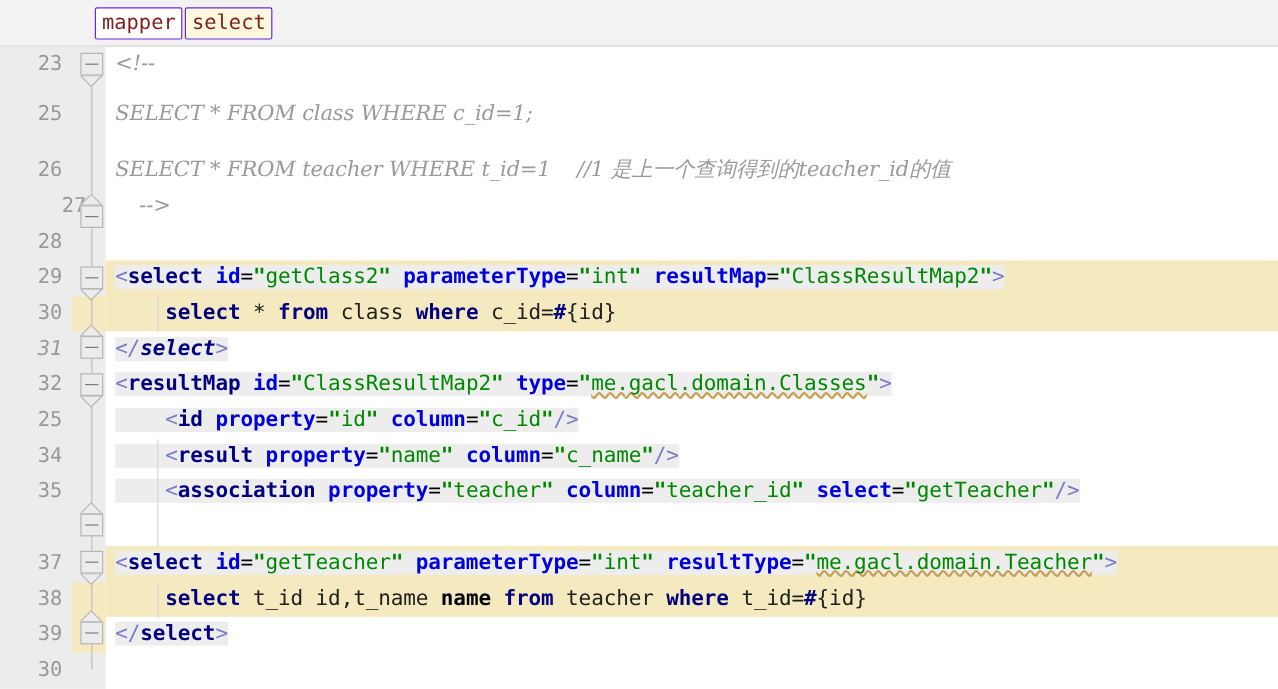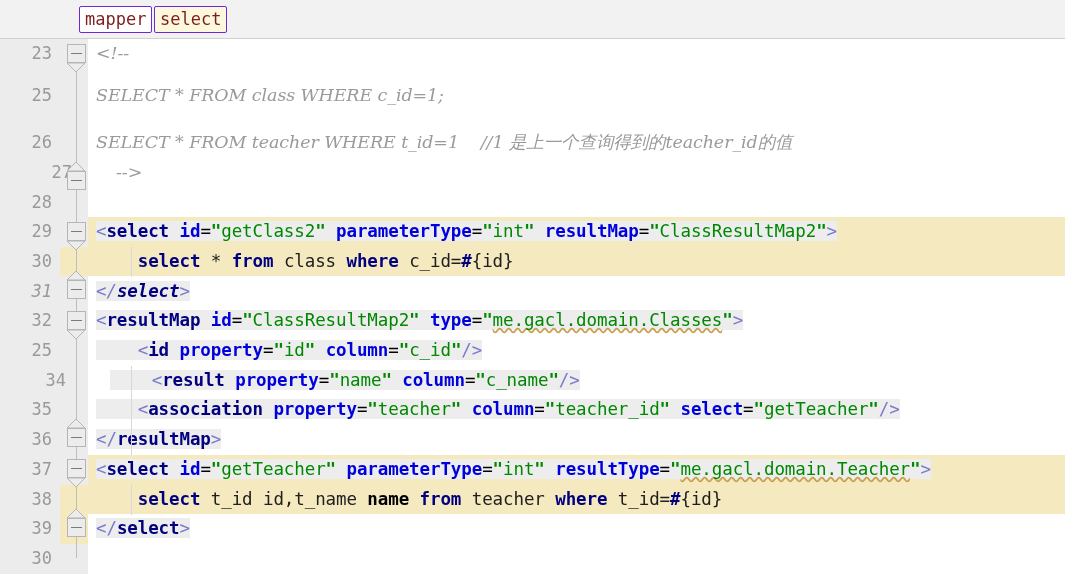--- a/index.html
+++ b/index.html
@@ -295,34 +295,30 @@
   <div class="row" style="top:267.3px;">
     <span class="lineno">32</span>
     <span class="codecell"><span class="codetext"><span class="brak">&lt;</span><span class="tag">resultMap</span> <span class="attr">id</span><span class="eq">=</span><span class="quo">"</span><span class="val">ClassResultMap2</span><span class="quo">"</span> <span class="attr">type</span><span class="eq">=</span><span class="quo">"</span><span class="val squig">me.gacl.domain.Classes</span><span class="quo">"</span><span class="brak">&gt;</span></span></span>
   </div>
 
   <div class="row" style="top:297px;">
     <span class="lineno">25</span>
     <span class="codecell"><span class="codetext">    <span class="brak">&lt;</span><span class="tag">id</span> <span class="attr">property</span><span class="eq">=</span><span class="quo">"</span><span class="val">id</span><span class="quo">"</span> <span class="attr">column</span><span class="eq">=</span><span class="quo">"</span><span class="val">c_id</span><span class="quo">"</span><span class="brak">/&gt;</span></span></span>
   </div>
 
-  <div class="row" style="top:326.7px;margin-left:14px;">
+  <div class="row" style="top:326.7px;">
     <span class="lineno">34</span>
     <span class="codecell"><span class="codetext">    <span class="brak">&lt;</span><span class="tag">result</span> <span class="attr">property</span><span class="eq">=</span><span class="quo">"</span><span class="val">name</span><span class="quo">"</span> <span class="attr">column</span><span class="eq">=</span><span class="quo">"</span><span class="val">c_name</span><span class="quo">"</span><span class="brak">/&gt;</span></span></span>
   </div>
 
   <div class="row" style="top:356.4px;text-decoration:underline;">
     <span class="lineno">35</span>
     <span class="codecell"><span class="codetext">    <span class="brak">&lt;</span><span class="tag">association</span> <span class="attr">property</span><span class="eq">=</span><span class="quo">"</span><span class="val">teacher</span><span class="quo">"</span> <span class="attr">column</span><span class="eq">=</span><span class="quo">"</span><span class="val">teacher_id</span><span class="quo">"</span> <span class="attr">select</span><span class="eq">=</span><span class="quo">"</span><span class="val">getTeacher</span><span class="quo">"</span><span class="brak">/&gt;</span></span></span>
   </div>
 
-  <div class="row" style="top:386.1px;">
-    <span class="lineno">36</span>
-    <span class="codecell"><span class="codetext"><span class="brak">&lt;/</span><span class="tag">resultMap</span><span class="brak">&gt;</span></span></span>
-  </div>
 
   <div class="row" style="top:415.8px;">
     <span class="lineno">37</span>
     <span class="codecell"><span class="codetext"><span class="brak">&lt;</span><span class="tag">select</span> <span class="attr">id</span><span class="eq">=</span><span class="quo">"</span><span class="val">getTeacher</span><span class="quo">"</span> <span class="attr">parameterType</span><span class="eq">=</span><span class="quo">"</span><span class="val">int</span><span class="quo">"</span> <span class="attr">resultType</span><span class="eq">=</span><span class="quo">"</span><span class="val squig">me.gacl.domain.Teacher</span><span class="quo">"</span><span class="brak">&gt;</span></span></span>
   </div>
 
   <div class="row" style="top:445.5px;">
     <span class="lineno">38</span>
     <span class="codecell"><span class="codetext nohl">    <span class="kw">select</span> <span class="plain">t_id id,t_name</span> <span class="bld">name</span> <span class="kw">from</span> <span class="plain">teacher</span> <span class="kw">where</span> <span class="plain">t_id=</span><span class="hash">#</span><span class="plain">{id}</span></span></span>
   </div>

